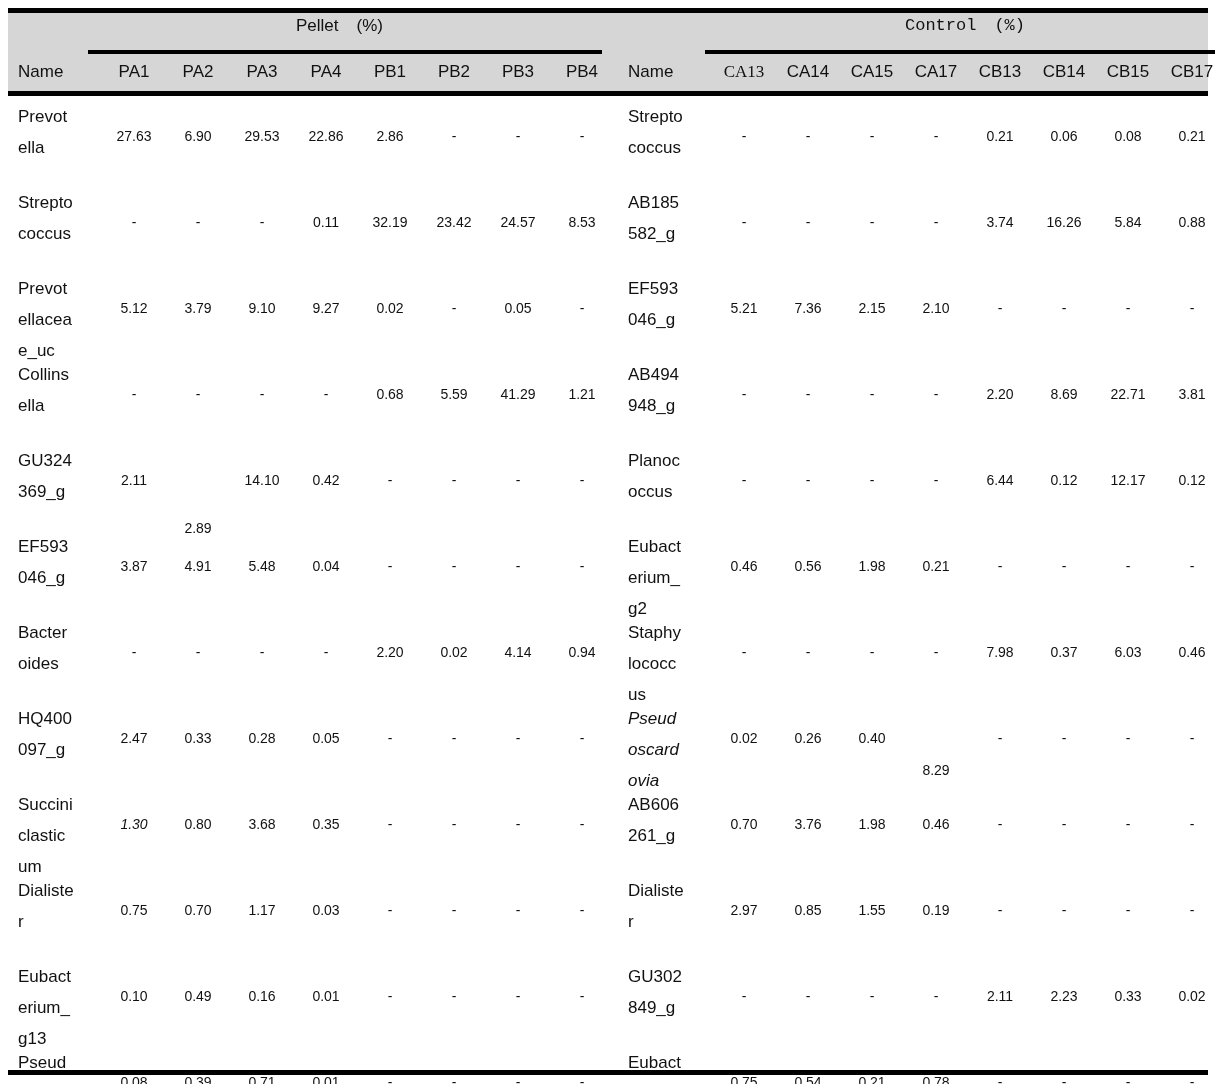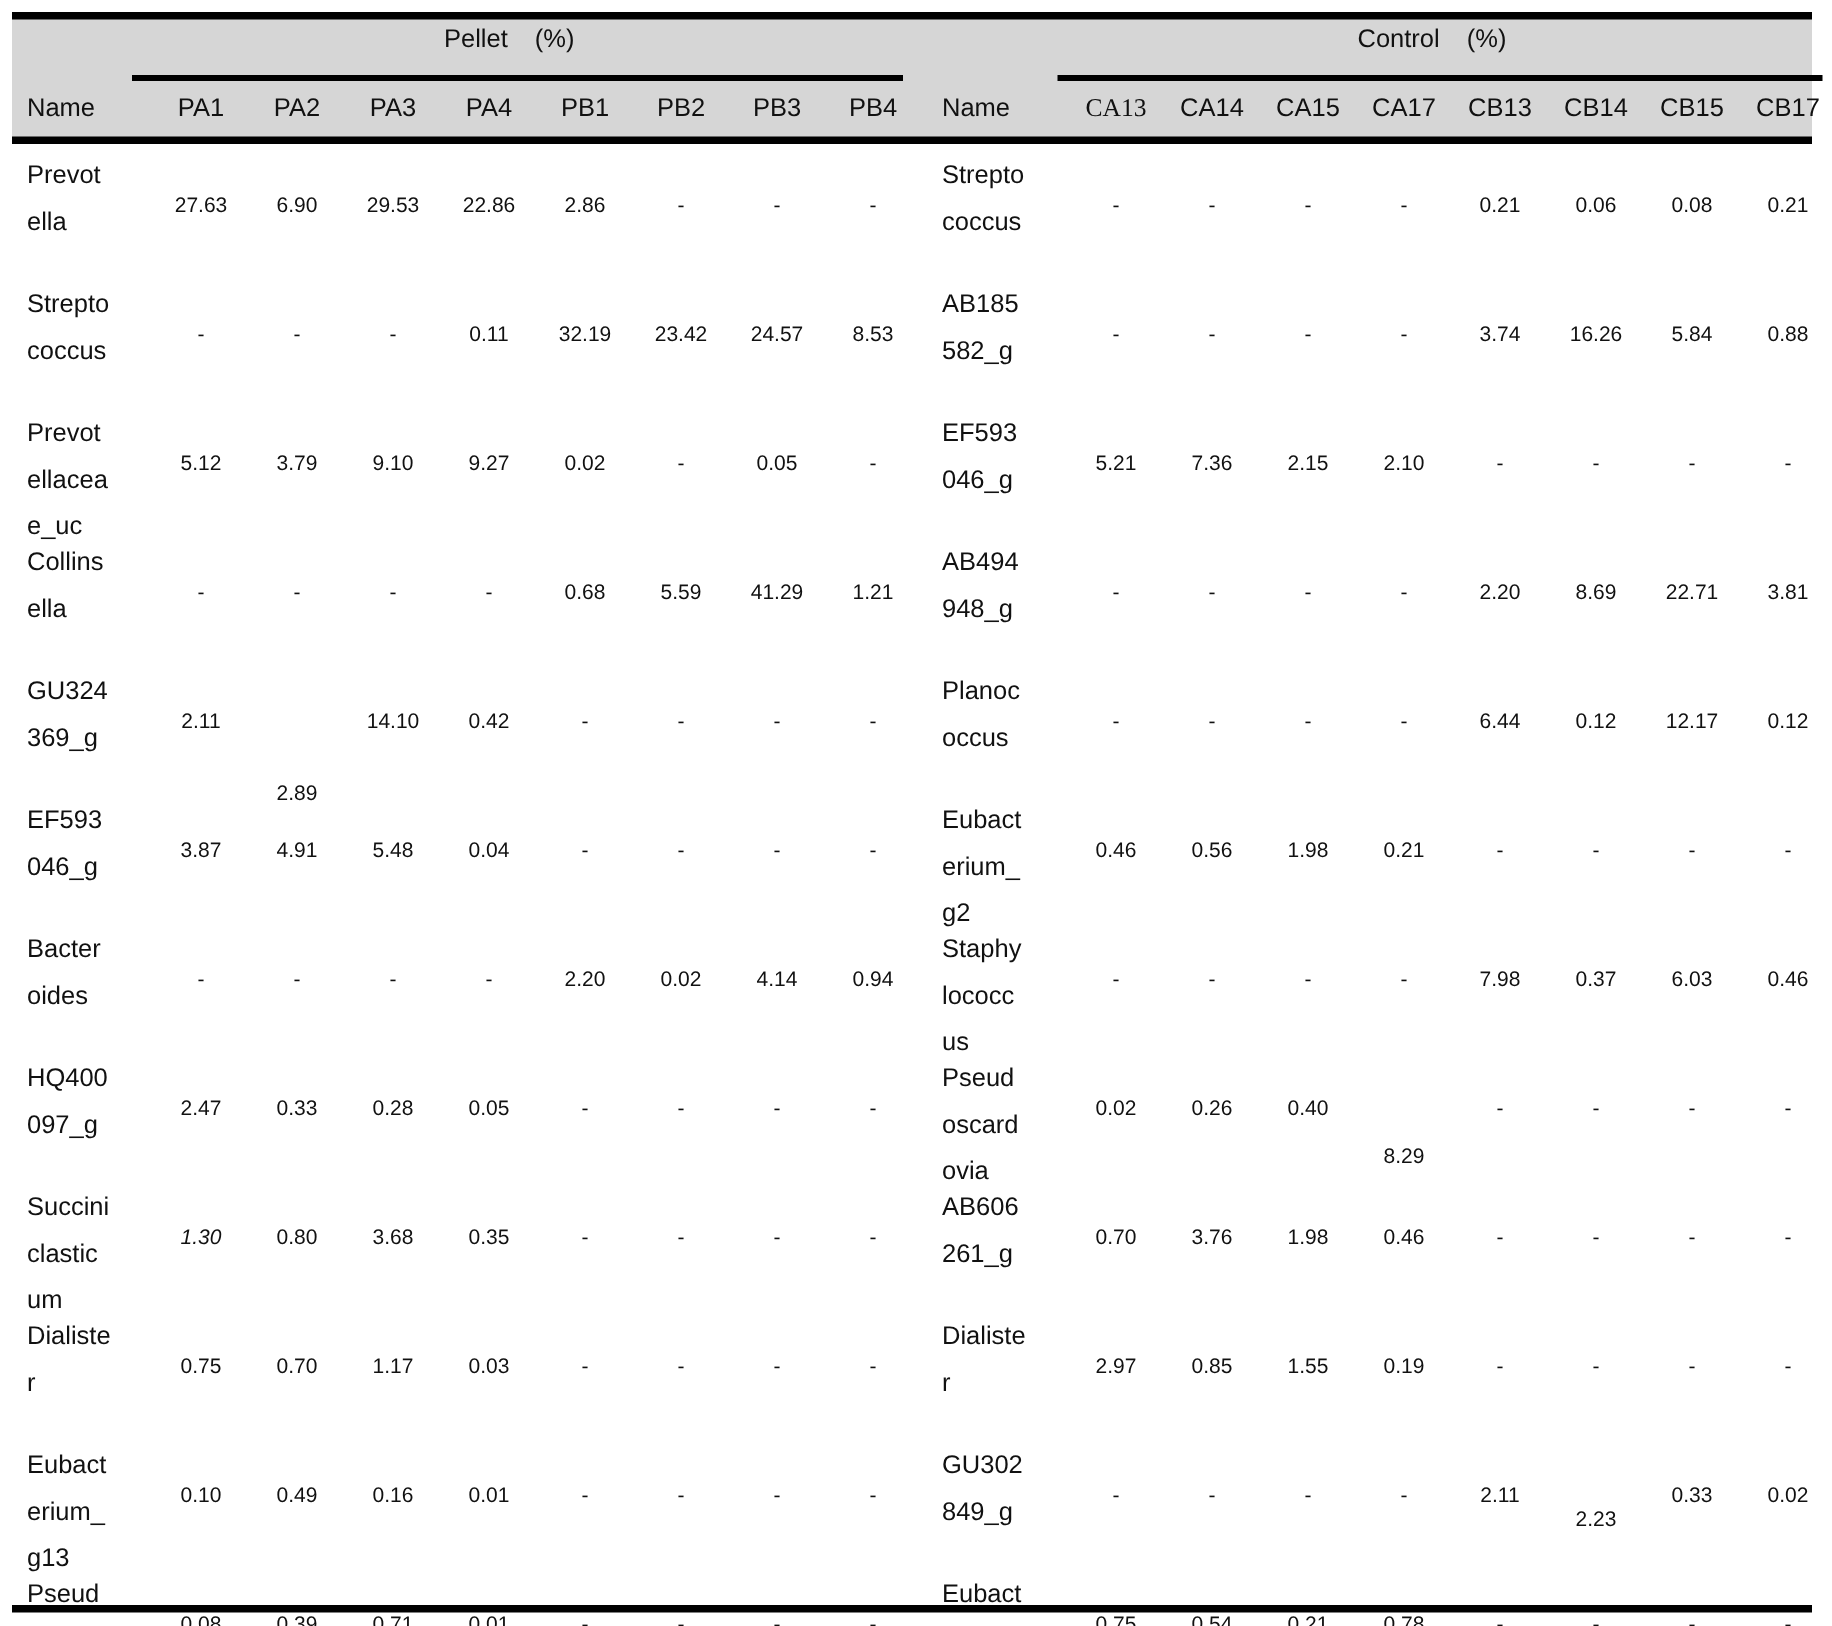--- a/index.html
+++ b/index.html
@@ -57,21 +57,21 @@
 </head>
 <body>
 
 <div id="sheet">
 
   <div class="hdr-band"></div>
 
   <div class="grp-title" id="pellet-title" style="left: 296px;">
     <span>Pellet</span><span class="pct">(%)</span>
   </div>
-  <div class="grp-title" id="control-title" style="left: 905px;">
+  <div class="grp-title" id="control-title" style="left: 905px; font-family: Liberation Mono, monospace;">
     <span>Control</span><span class="pct">(%)</span>
   </div>
 
   <div class="grp-rule" id="pellet-rule" style="left: 88px; width: 514px;"></div>
   <div class="grp-rule" id="control-rule" style="left: 705px; width: 510px;"></div>
 
   <div id="heads">
       <div class="colhead name" style="left: 18px; width: 56px;">Name</div>
       <div class="colhead" style="left: 106px; width: 56px;">PA1</div>
       <div class="colhead" style="left: 170px; width: 56px;">PA2</div>
@@ -298,21 +298,21 @@
         <div class="cellval dash" style="left: 88px; width: 56px;">-</div>
         <div class="cellval dash" style="left: 152px; width: 56px;">-</div>
         <div class="cellval dash" style="left: 216px; width: 56px;">-</div>
         <div class="cellval dash" style="left: 280px; width: 56px;">-</div>
         <div class="cellval" style="left: 344px; width: 56px;">7.98</div>
         <div class="cellval" style="left: 408px; width: 56px;">0.37</div>
         <div class="cellval" style="left: 472px; width: 56px;">6.03</div>
         <div class="cellval" style="left: 536px; width: 56px;">0.46</div>
       </div>
       <div class="row" style="top: 602px;">
-        <div class="cellname" style="left: 0px; width: 56px;">Pseudoscardovia</div>
+        <div class="cellname" style="left: 0px; width: 56px; font-style: italic;">Pseudoscardovia</div>
         <div class="cellval" style="left: 88px; width: 56px;">0.02</div>
         <div class="cellval" style="left: 152px; width: 56px;">0.26</div>
         <div class="cellval" style="left: 216px; width: 56px;">0.40</div>
         <div class="cellval" style="left: 280px; width: 56px; margin-top: 32px;">8.29</div>
         <div class="cellval dash" style="left: 344px; width: 56px;">-</div>
         <div class="cellval dash" style="left: 408px; width: 56px;">-</div>
         <div class="cellval dash" style="left: 472px; width: 56px;">-</div>
         <div class="cellval dash" style="left: 536px; width: 56px;">-</div>
       </div>
       <div class="row" style="top: 688px;">
@@ -337,21 +337,21 @@
         <div class="cellval dash" style="left: 472px; width: 56px;">-</div>
         <div class="cellval dash" style="left: 536px; width: 56px;">-</div>
       </div>
       <div class="row" style="top: 860px;">
         <div class="cellname" style="left: 0px; width: 56px;">GU302849_g</div>
         <div class="cellval dash" style="left: 88px; width: 56px;">-</div>
         <div class="cellval dash" style="left: 152px; width: 56px;">-</div>
         <div class="cellval dash" style="left: 216px; width: 56px;">-</div>
         <div class="cellval dash" style="left: 280px; width: 56px;">-</div>
         <div class="cellval" style="left: 344px; width: 56px;">2.11</div>
-        <div class="cellval" style="left: 408px; width: 56px; margin-top: 16px;">2.23</div>
+        <div class="cellval" style="left: 408px; width: 56px;">2.23</div>
         <div class="cellval" style="left: 472px; width: 56px;">0.33</div>
         <div class="cellval" style="left: 536px; width: 56px;">0.02</div>
       </div>
       <div class="row" style="top: 946px;">
         <div class="cellname" style="left: 0px; width: 56px;">Eubacterium_g13</div>
         <div class="cellval" style="left: 88px; width: 56px;">0.75</div>
         <div class="cellval" style="left: 152px; width: 56px;">0.54</div>
         <div class="cellval" style="left: 216px; width: 56px;">0.21</div>
         <div class="cellval" style="left: 280px; width: 56px;">0.78</div>
         <div class="cellval dash" style="left: 344px; width: 56px;">-</div>

